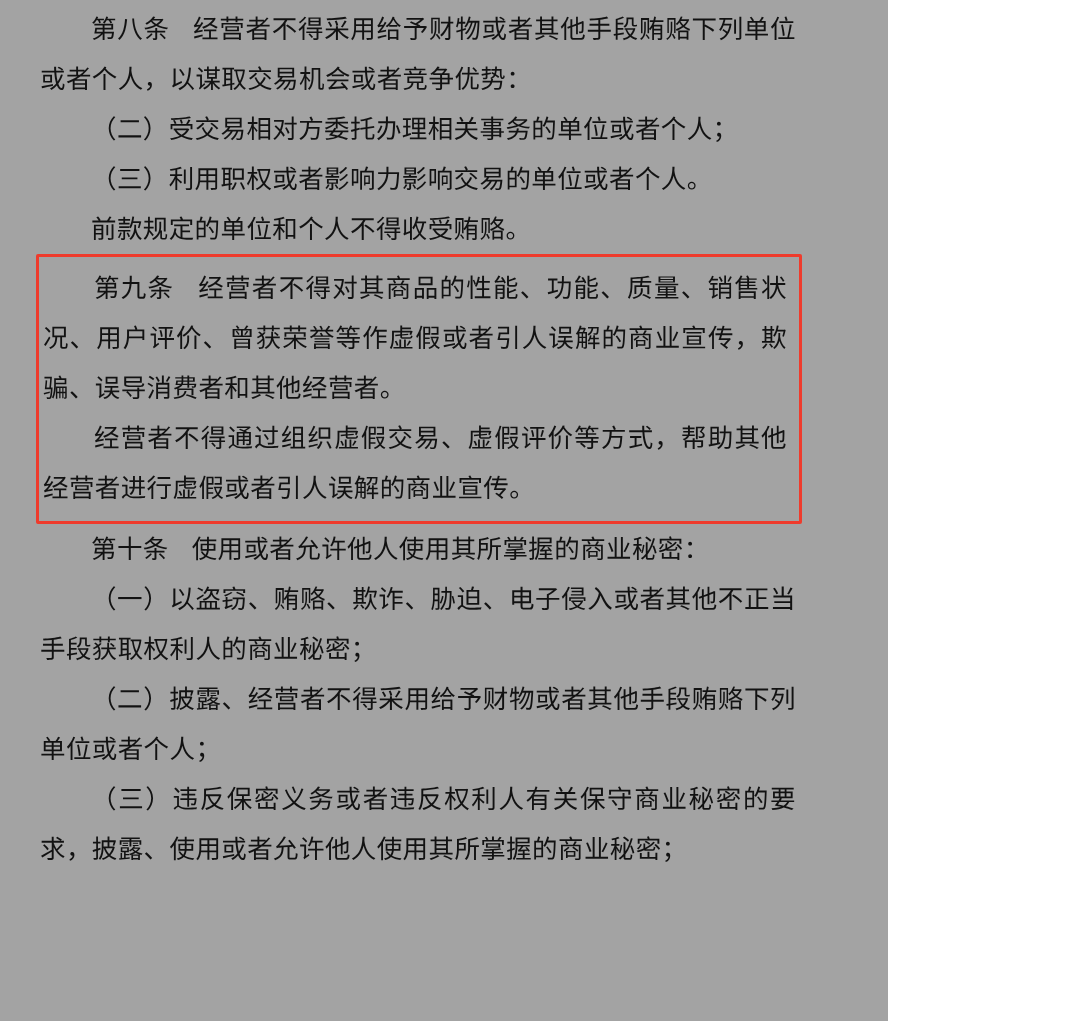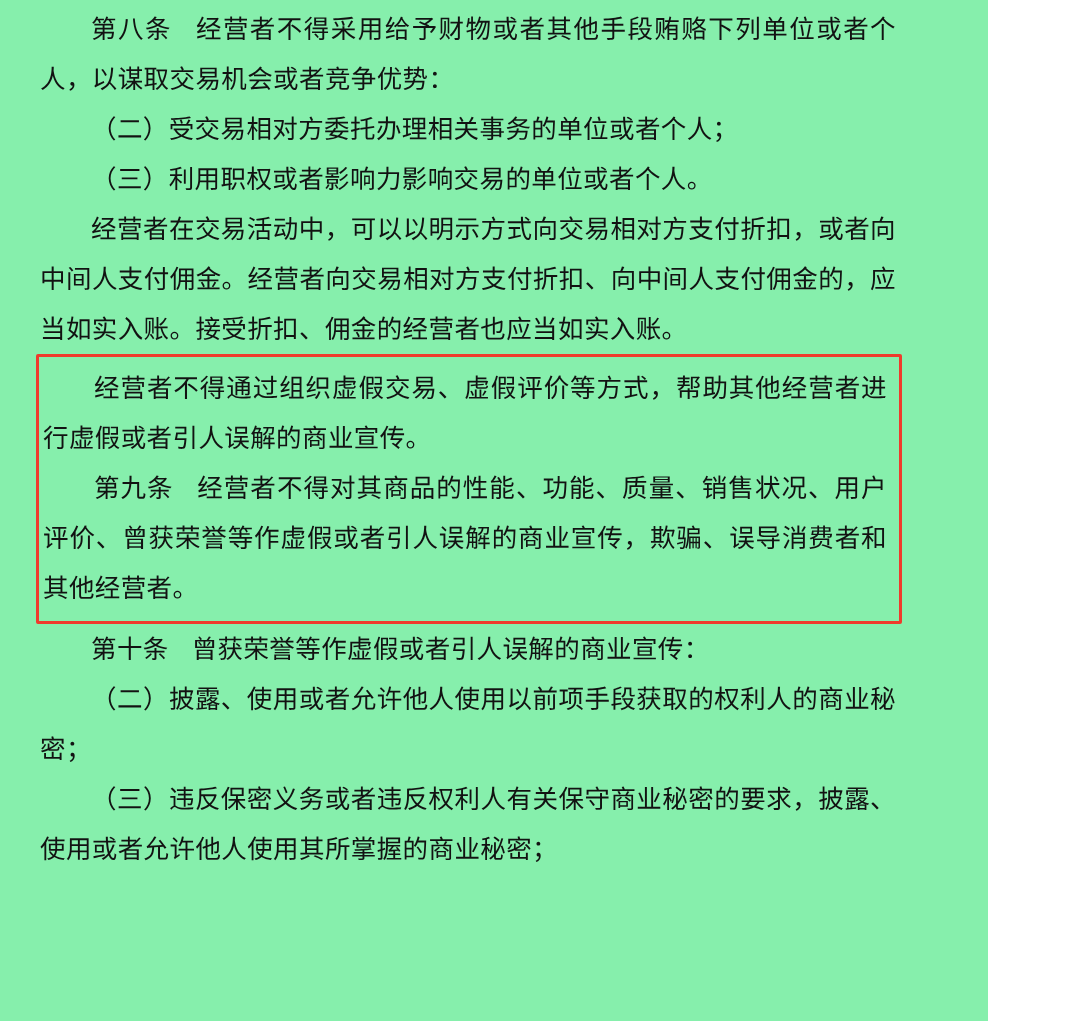--- a/index.html
+++ b/index.html
@@ -8,23 +8,23 @@
     background: #ffffff;
   }
   body {
     width: 1080px;
     height: 1021px;
     overflow: hidden;
     font-family: "DejaVu Sans", "Liberation Sans", sans-serif;
   }
   .page {
     position: relative;
-    width: 988px;
+    width: 888px;
     height: 1021px;
-    background: #86efac;
+    background: #a3a3a3;
     box-sizing: border-box;
     padding: 0 40px 0 0;
   }
   .doc-body {
     position: relative;
     padding-top: 4px;
   }
   .para {
     font-size: 25.5px;
     line-height: 50px;
@@ -63,30 +63,31 @@
 <div class="page">
   <div class="doc-body">
 
     <p class="para"><span class="art-label">第八条</span><span class="art-gap"></span><span>经营者不得采用给予财物或者其他手段贿赂下列单位或者个人，以谋取交易机会或者竞争优势：</span></p>
 
 
     <p class="para"><span>（二）受交易相对方委托办理相关事务的单位或者个人；</span></p>
 
     <p class="para"><span>（三）利用职权或者影响力影响交易的单位或者个人。</span></p>
 
+    <p class="para"><span>前款规定的单位和个人不得收受贿赂。</span></p>
 
-    <p class="para"><span>经营者在交易活动中，可以以明示方式向交易相对方支付折扣，或者向中间人支付佣金。经营者向交易相对方支付折扣、向中间人支付佣金的，应当如实入账。接受折扣、佣金的经营者也应当如实入账。</span></p>
 
 
     <div class="highlight-box">
+      <p class="para"><span class="art-label">第九条</span><span class="art-gap"></span><span>经营者不得对其商品的性能、功能、质量、销售状况、用户评价、曾获荣誉等作虚假或者引人误解的商业宣传，欺骗、误导消费者和其他经营者。</span></p>
       <p class="para"><span>经营者不得通过组织虚假交易、虚假评价等方式，帮助其他经营者进行虚假或者引人误解的商业宣传。</span></p>
-      <p class="para"><span class="art-label">第九条</span><span class="art-gap"></span><span>经营者不得对其商品的性能、功能、质量、销售状况、用户评价、曾获荣誉等作虚假或者引人误解的商业宣传，欺骗、误导消费者和其他经营者。</span></p>
     </div>
 
-    <p class="para"><span class="art-label">第十条</span><span class="art-gap"></span><span>曾获荣誉等作虚假或者引人误解的商业宣传：</span></p>
+    <p class="para"><span class="art-label">第十条</span><span class="art-gap"></span><span>使用或者允许他人使用其所掌握的商业秘密：</span></p>
 
+    <p class="para"><span>（一）以盗窃、贿赂、欺诈、胁迫、电子侵入或者其他不正当手段获取权利人的商业秘密；</span></p>
 
-    <p class="para"><span>（二）披露、使用或者允许他人使用以前项手段获取的权利人的商业秘密；</span></p>
+    <p class="para"><span>（二）披露、经营者不得采用给予财物或者其他手段贿赂下列单位或者个人；</span></p>
 
     <p class="para"><span>（三）违反保密义务或者违反权利人有关保守商业秘密的要求，披露、使用或者允许他人使用其所掌握的商业秘密；</span></p>
 
   </div>
 </div>
 
 </body></html>

